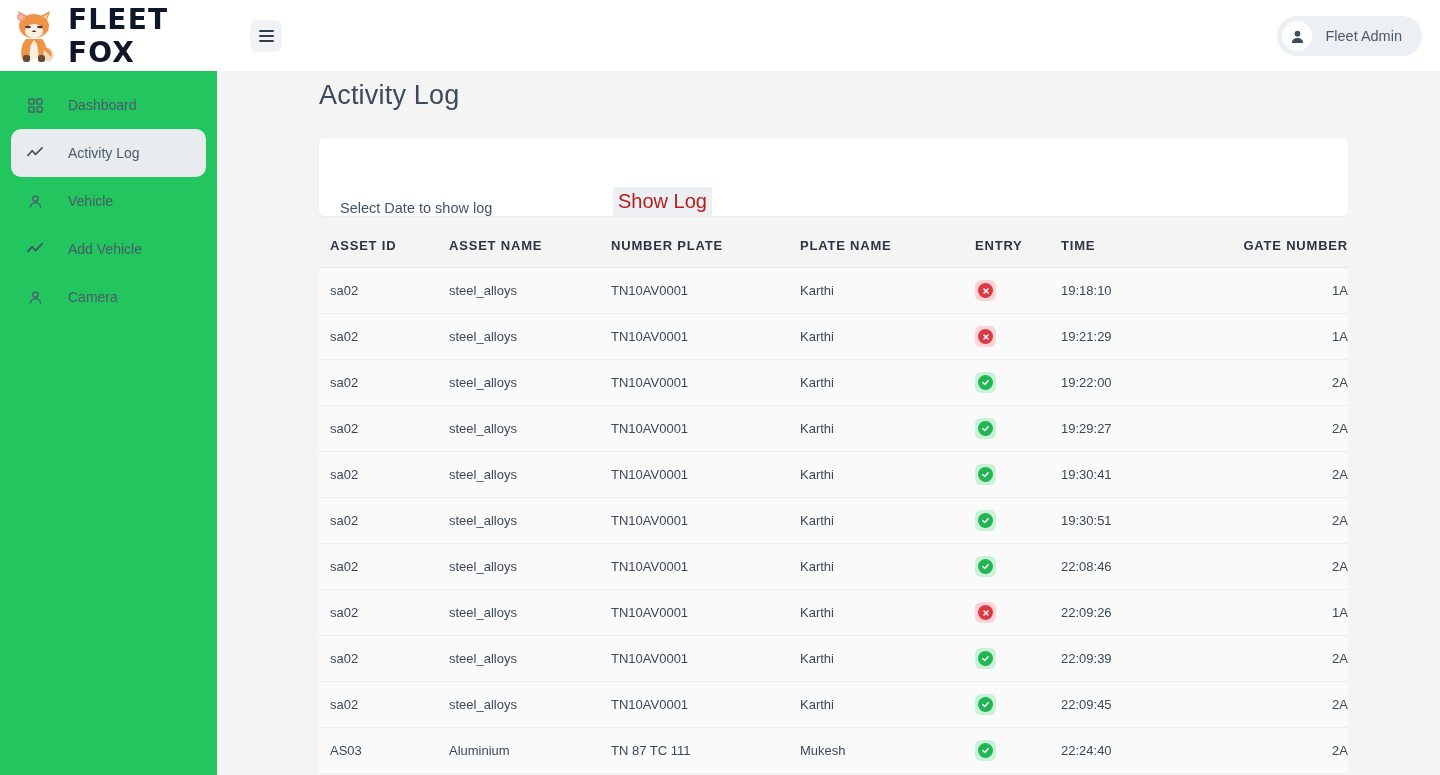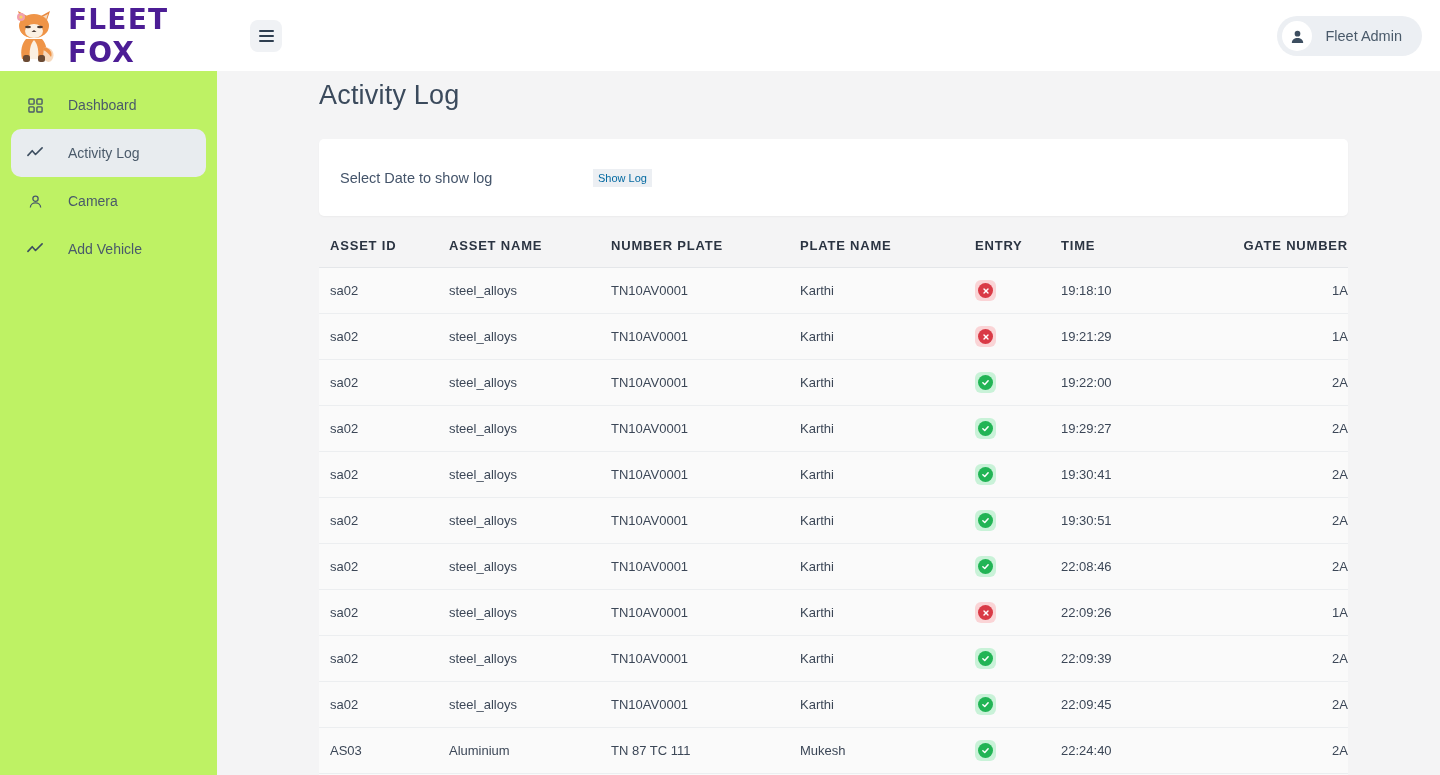--- a/index.html
+++ b/index.html
@@ -13,21 +13,21 @@
 
   
   .header {
     position: absolute; top: 0; left: 0; width: 1440px; height: 71px;
     background: #ffffff; display: flex; align-items: center;
   }
   .brand { display: flex; align-items: center; gap: 8px; padding-left: 8px; width: 218px; }
   .fox-logo { width: 52px; height: 58px; flex: none; }
   .brand-name {
     font-size: 28px; letter-spacing: 1.2px; font-weight: 700;
-    color: #4c1d95; font-family: "DejaVu Sans", sans-serif;
+    color: #0f172a; font-family: "DejaVu Sans", sans-serif;
   }
   .hamburger {
     width: 32px; height: 32px; border-radius: 8px; background: #f0f2f5;
     display: flex; flex-direction: column; align-items: center; justify-content: center;
     gap: 3px; margin-left: 32px; cursor: pointer; border: none;
   }
   .hamburger span { display: block; width: 15px; height: 2px; background: #2e3e50; border-radius: 1px; }
   .user-pill {
     position: absolute; right: 18px; top: 16px; height: 40px;
     display: flex; align-items: center; gap: 13px;
@@ -35,21 +35,21 @@
   }
   .avatar {
     width: 30px; height: 30px; border-radius: 50%; background: #ffffff;
     display: flex; align-items: center; justify-content: center;
   }
   .user-name { font-size: 14.5px; color: #4a5a6a; }
 
   
   .sidebar {
     position: absolute; top: 71px; left: 0; width: 217px; height: 704px;
-    background: #bef264; padding-top: 10px;
+    background: #22c55e; padding-top: 10px;
   }
   .nav-item {
     display: flex; align-items: center; gap: 24px;
     height: 48px; margin: 0 11px; padding-left: 16px;
     border-radius: 10px; cursor: pointer;
   }
   .nav-item.active { background: #e8ecef; }
   .nav-label { font-size: 14px; color: #4a5a6a; }
   .nav-icon { width: 17px; height: 17px; flex: none; display: flex; align-items: center; justify-content: center; }
 
@@ -60,33 +60,34 @@
     overflow: hidden;
   }
   .page-title {
     font-size: 27px; color: #3b4a5c; font-weight: 400;
     margin: 9px 0 0 102px; letter-spacing: 0.2px;
   }
 
   .filter-card {
     margin: 28px 0 0 102px; width: 1029px; height: 77px;
     background: #ffffff; border-radius: 5px;
-    display: flex; align-items: center;
+    display: flex; align-items: flex-end;
     box-shadow: 0 1px 2px rgba(0,0,0,.04);
+    gap: 36px;
   }
   .filter-label { font-size: 14.5px; color: #44546a; margin-left: 21px; width: 232px; }
   .date-field {
     width: 313px; height: 38px; border: 1px solid #ced4da; border-radius: 5px;
     display: flex; align-items: center; justify-content: space-between;
     padding: 0 11px 0 13px; background: #fff; cursor: text;
   }
   .date-value { font-size: 14.5px; color: #3c4a5a; }
   .show-log-btn {
-    margin-left: 21px; background: #eceff3; border: none;
-    font-size: 11px; color: #0369a1; padding: 3px 5px; cursor: pointer;
+    margin-left: 5px; background: #eceff3; border: none;
+    font-size: 20px; color: #b91c1c; padding: 3px 5px; cursor: pointer;
     font-family: "Liberation Sans", sans-serif;
   }
 
   
   .table-wrap { margin: 22px 0 0 102px; width: 1029px; }
   table { width: 100%; border-collapse: collapse; }
   thead th {
     text-align: left; font-size: 13px; letter-spacing: .8px;
     color: #2b3442; font-weight: 700; padding: 0 0 14px 0;
     border-bottom: 1px solid #e4e6e9;
@@ -176,38 +177,47 @@
 
     <div class="nav-item active">
       <span class="nav-icon">
         <svg width="17" height="17" viewBox="0 0 18 18" fill="none" stroke="#3d4e60" stroke-width="1.7" stroke-linecap="round" stroke-linejoin="round">
           <polyline points="1,11 5.5,6 9,10 16,3"></polyline>
         </svg>
       </span>
       <span class="nav-label">Activity Log</span>
     </div>
 
-
     <div class="nav-item">
       <span class="nav-icon">
         <svg width="15" height="15" viewBox="0 0 16 16" fill="none" stroke="#4a5a6a" stroke-width="1.4">
           <circle cx="8" cy="5" r="2.8"></circle>
             <path d="M2.5 14.5c0-3 2.5-5 5.5-5s5.5 2 5.5 5"></path>
         </svg>
       </span>
-      <span class="nav-label">Camera</span>
+      <span class="nav-label">Vehicle</span>
     </div>
 
     <div class="nav-item">
       <span class="nav-icon">
         <svg width="17" height="17" viewBox="0 0 18 18" fill="none" stroke="#3d4e60" stroke-width="1.7" stroke-linecap="round" stroke-linejoin="round">
           <polyline points="1,11 5.5,6 9,10 16,3"></polyline>
         </svg>
       </span>
       <span class="nav-label">Add Vehicle</span>
+    </div>
+
+    <div class="nav-item">
+      <span class="nav-icon">
+        <svg width="15" height="15" viewBox="0 0 16 16" fill="none" stroke="#4a5a6a" stroke-width="1.4">
+          <circle cx="8" cy="5" r="2.8"></circle>
+            <path d="M2.5 14.5c0-3 2.5-5 5.5-5s5.5 2 5.5 5"></path>
+        </svg>
+      </span>
+      <span class="nav-label">Camera</span>
     </div>
 
   </nav>
 
   <main class="main">
     <h1 class="page-title">Activity Log</h1>
 
     <section class="filter-card">
       <span class="filter-label">Select Date to show log</span>
 

